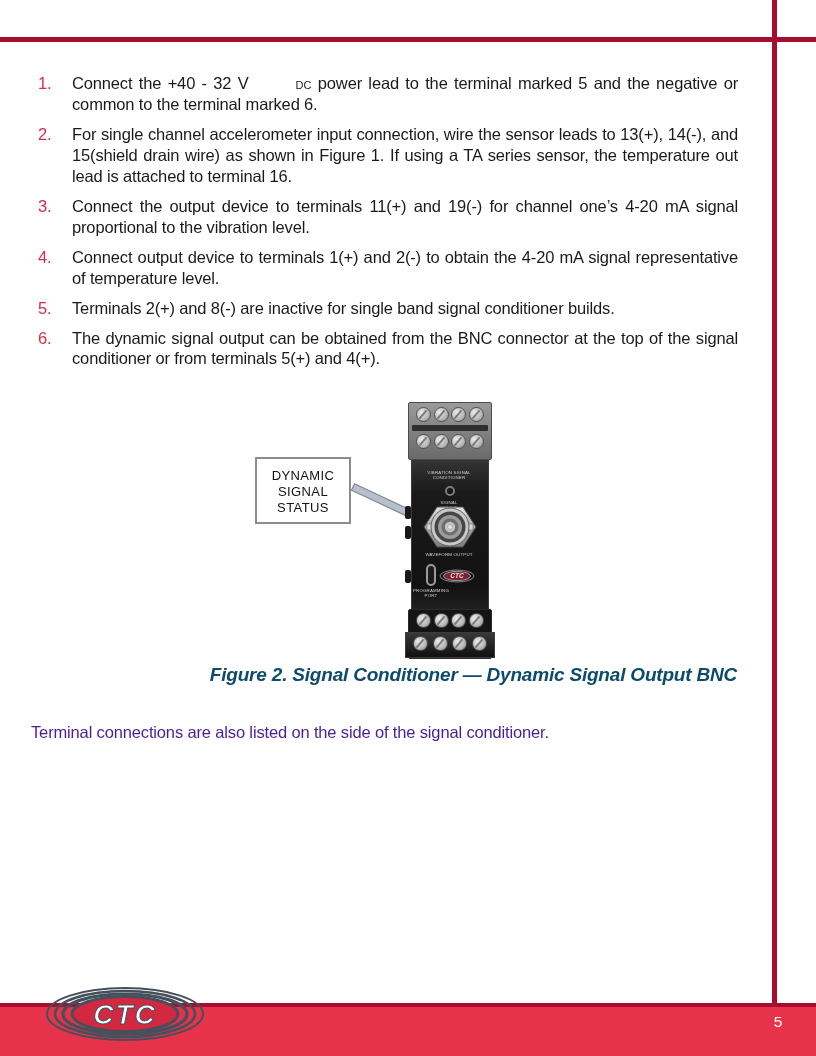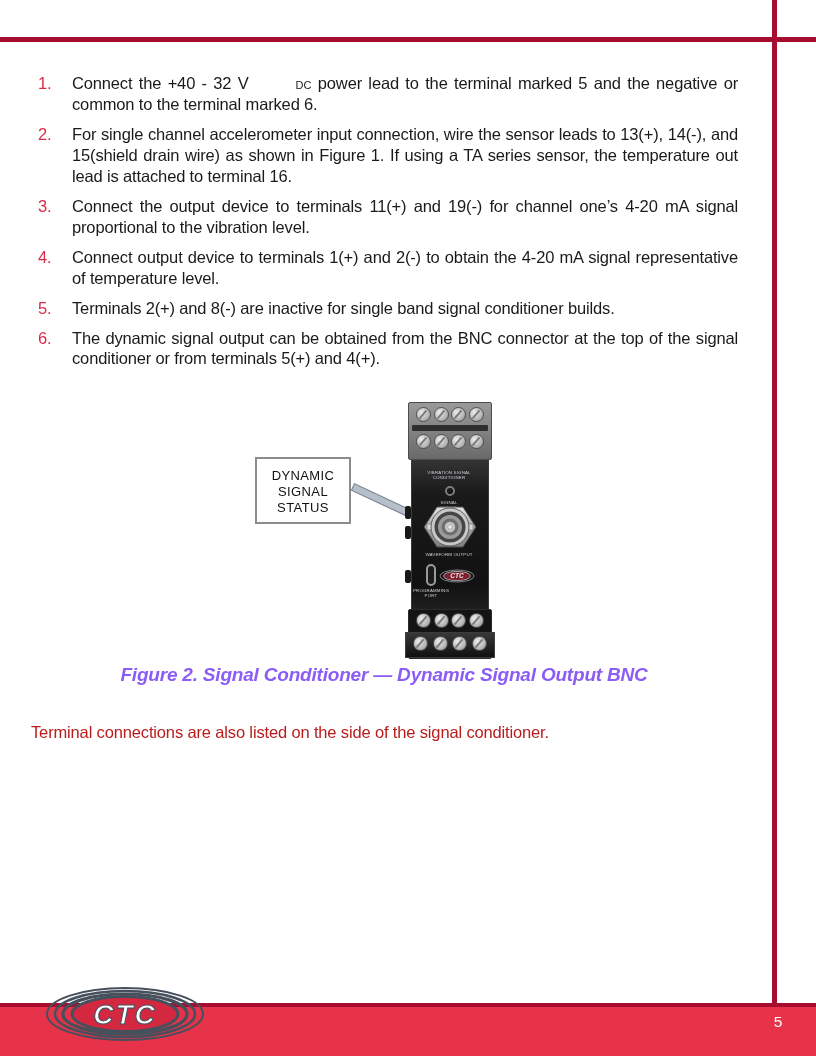--- a/index.html
+++ b/index.html
@@ -61,22 +61,22 @@
   .led-label { top: 40px; }
   .bnc-svg { position: absolute; top: 44px; left: 10px; display: block; }
   .bnc-label { top: 92px; }
   .portrow { position: absolute; top: 104px; left: 14px; display: flex; align-items: flex-start; gap: 3px; }
   .port-col { display: flex; flex-direction: column; align-items: center; position: relative; }
   .port { width: 10px; height: 22px; border-radius: 5px; border: 2px solid #9a9a9a; background: #1b1b1b; }
   .port-label { top: 24px; left: -65px; }
   .minilogo { margin-top: 5px; }
 
   
-  .caption { position: absolute; left: 31px; top: 664px; width: 706px; text-align: center; font-size: 19px; font-weight: bold; font-style: italic; letter-spacing: -0.2px; color: #8b5cf6; }
-  .para { position: absolute; left: 31px; top: 723px; width: 720px; font-size: 16.5px; letter-spacing: -0.15px; color: #b91c1c; }
+  .caption { position: absolute; left: 31px; top: 664px; width: 706px; text-align: right; font-size: 19px; font-weight: bold; font-style: italic; letter-spacing: -0.2px; color: #0c4a6e; }
+  .para { position: absolute; left: 31px; top: 723px; width: 720px; font-size: 16.5px; letter-spacing: -0.15px; color: #4c1d95; }
 
   
   .footer-band { position: absolute; left: 0; top: 1003px; width: 816px; height: 53px; background: #E73349; border-top: 4px solid #A60D2E; }
   .ctc-logo { position: absolute; left: 44px; top: 986px; }
   .page-number { position: absolute; left: 770px; top: 1013px; width: 16px; text-align: center; color: #ffffff; font-size: 15.5px; }
 </style>
 </head>
 <body>
 
 <div class="page">

